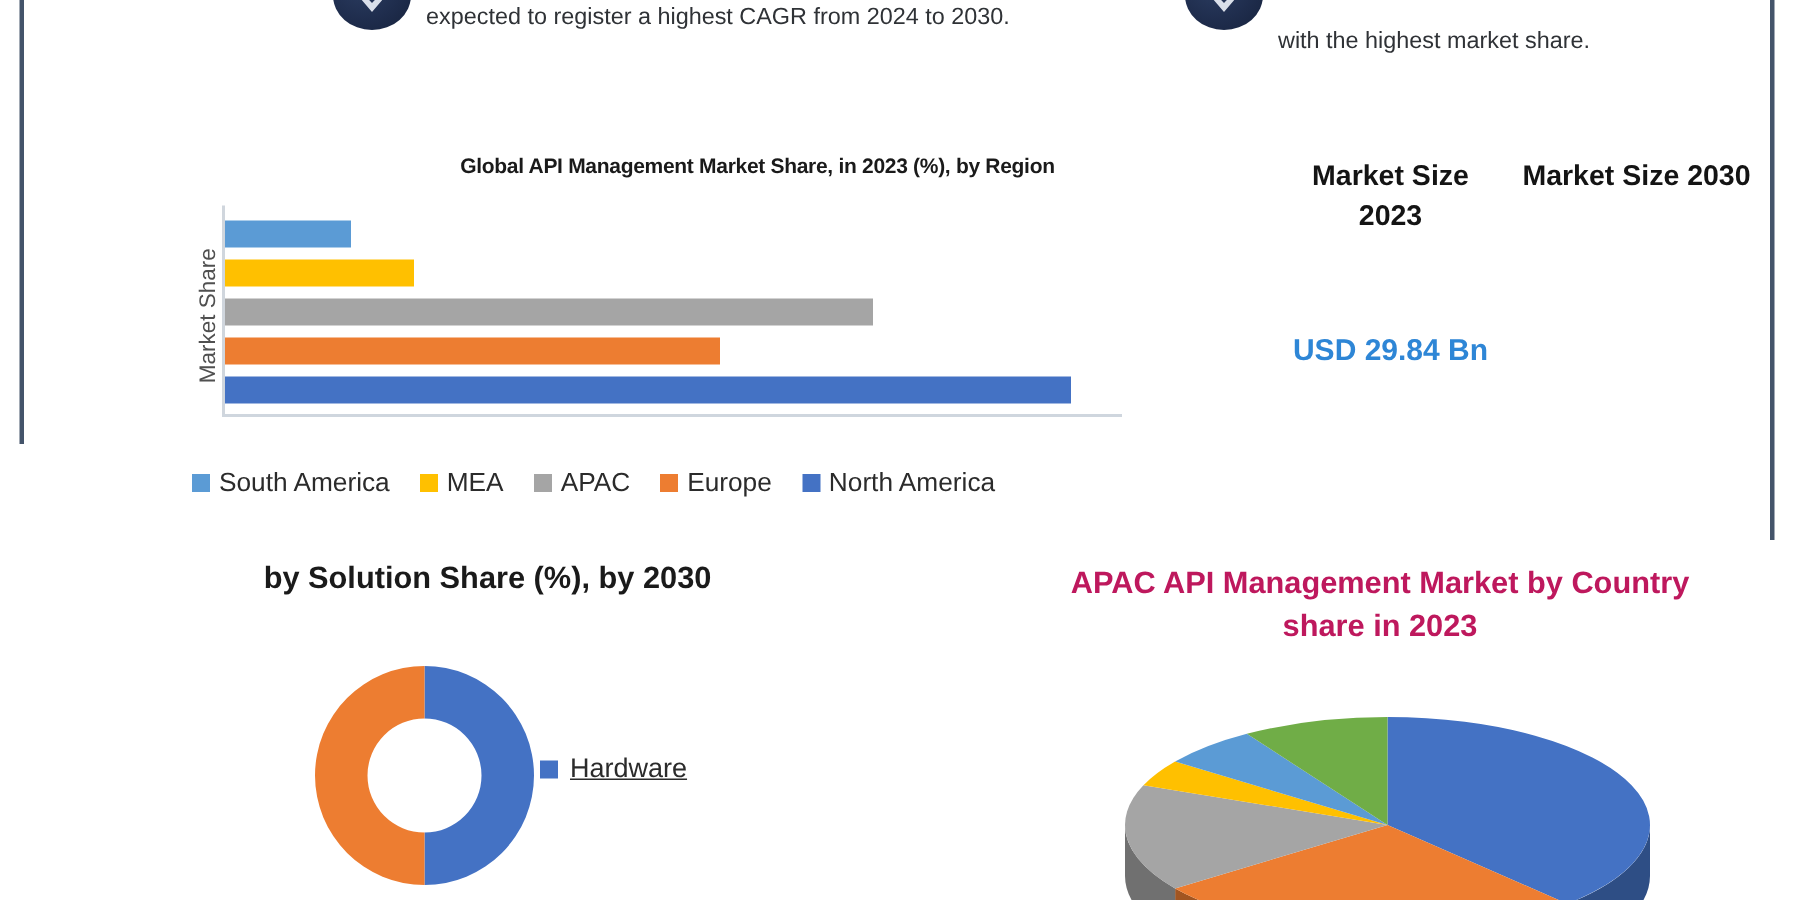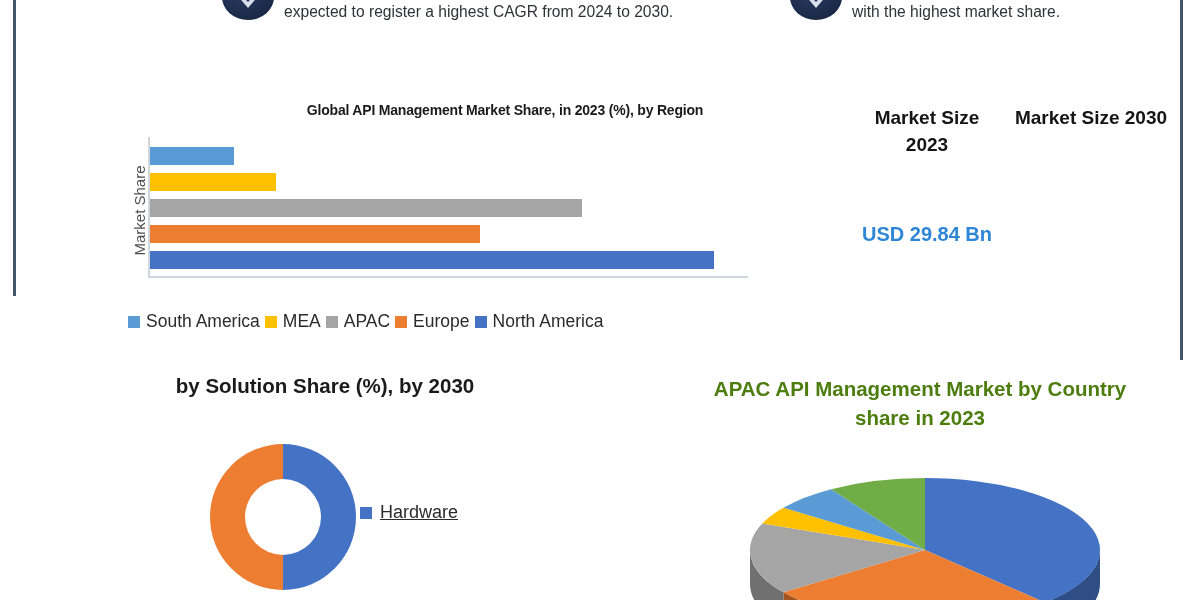--- a/index.html
+++ b/index.html
@@ -46,21 +46,21 @@
     width: 15px; height: 11px;
     background: #e9eef6;
     clip-path: polygon(0% 20%, 18% 0%, 50% 45%, 82% 0%, 100% 20%, 50% 100%);
     opacity: .92;
   }
   .callout-text {
     font-size: 15.6px; line-height: 23px; color: #2f3236;
     font-family: "Liberation Sans", sans-serif;
     padding-top: 0px;
   }
-  .callout-b .callout-text { }
+  .callout-b .callout-text { padding-top: 16px; }
 
   
   .bar-block { position: absolute; left: 90px; top: 90px; width: 740px; height: 250px; }
   .bar-title {
     position: absolute; left: 105px; top: 6px; width: 620px;
     text-align: center; font-weight: bold;
     font-size: 14px; line-height: 29px; color: #1a1a1a;
     letter-spacing: -0.2px;
   }
   .axis-label {
@@ -80,21 +80,21 @@
     position: absolute; left: 0; bottom: -1px; width: 600px; height: 2px;
     background: #cfd6de;
   }
   .bar {
     position: absolute; left: 2px; height: 18px;
   }
 
   
   .bar-legend {
     position: absolute; left: 128px; top: 311px;
-    display: flex; align-items: center; gap: 5px; text-align: center;
+    display: flex; align-items: center; gap: 20px; text-align: center;
   }
   .legend-item { display: flex; align-items: center; gap: 6px; }
   .legend-swatch { width: 12px; height: 12px; display: inline-block; }
   .legend-label { font-size: 17.5px; color: #2b2b2b; font-weight: 500; }
 
   
   .ms-panel { position: absolute; left: 852px; top: 104px; width: 326px; height: 150px; }
   .ms-col { position: absolute; top: 0; text-align: center; }
   .ms-col-a { left: 0px; width: 150px; }
   .ms-col-b { left: 160px; width: 158px; }
@@ -117,21 +117,21 @@
   .donut-legend {
     position: absolute; left: 360px; top: 502px;
     display: flex; align-items: center; gap: 8px;
   }
   .donut-legend .legend-label { font-size: 18px; text-decoration: underline; }
 
   
   .pie-block { position: absolute; left: 690px; top: 370px; width: 500px; height: 230px; }
   .pie-title {
     position: absolute; left: 10px; top: 4px; width: 440px;
-    text-align: center; font-weight: bold; font-size: 20.5px; line-height: 29px; color: #4d7c0f;
+    text-align: center; font-weight: bold; font-size: 20.5px; line-height: 29px; color: #be185d;
   }
   .pie-svg { position: absolute; left: 45px; top: 108px; }
 </style>
 </head>
 <body>
 
 <div class="frame-left"></div>
 <div class="frame-right"></div>
 
 <div class="callout-strip">

